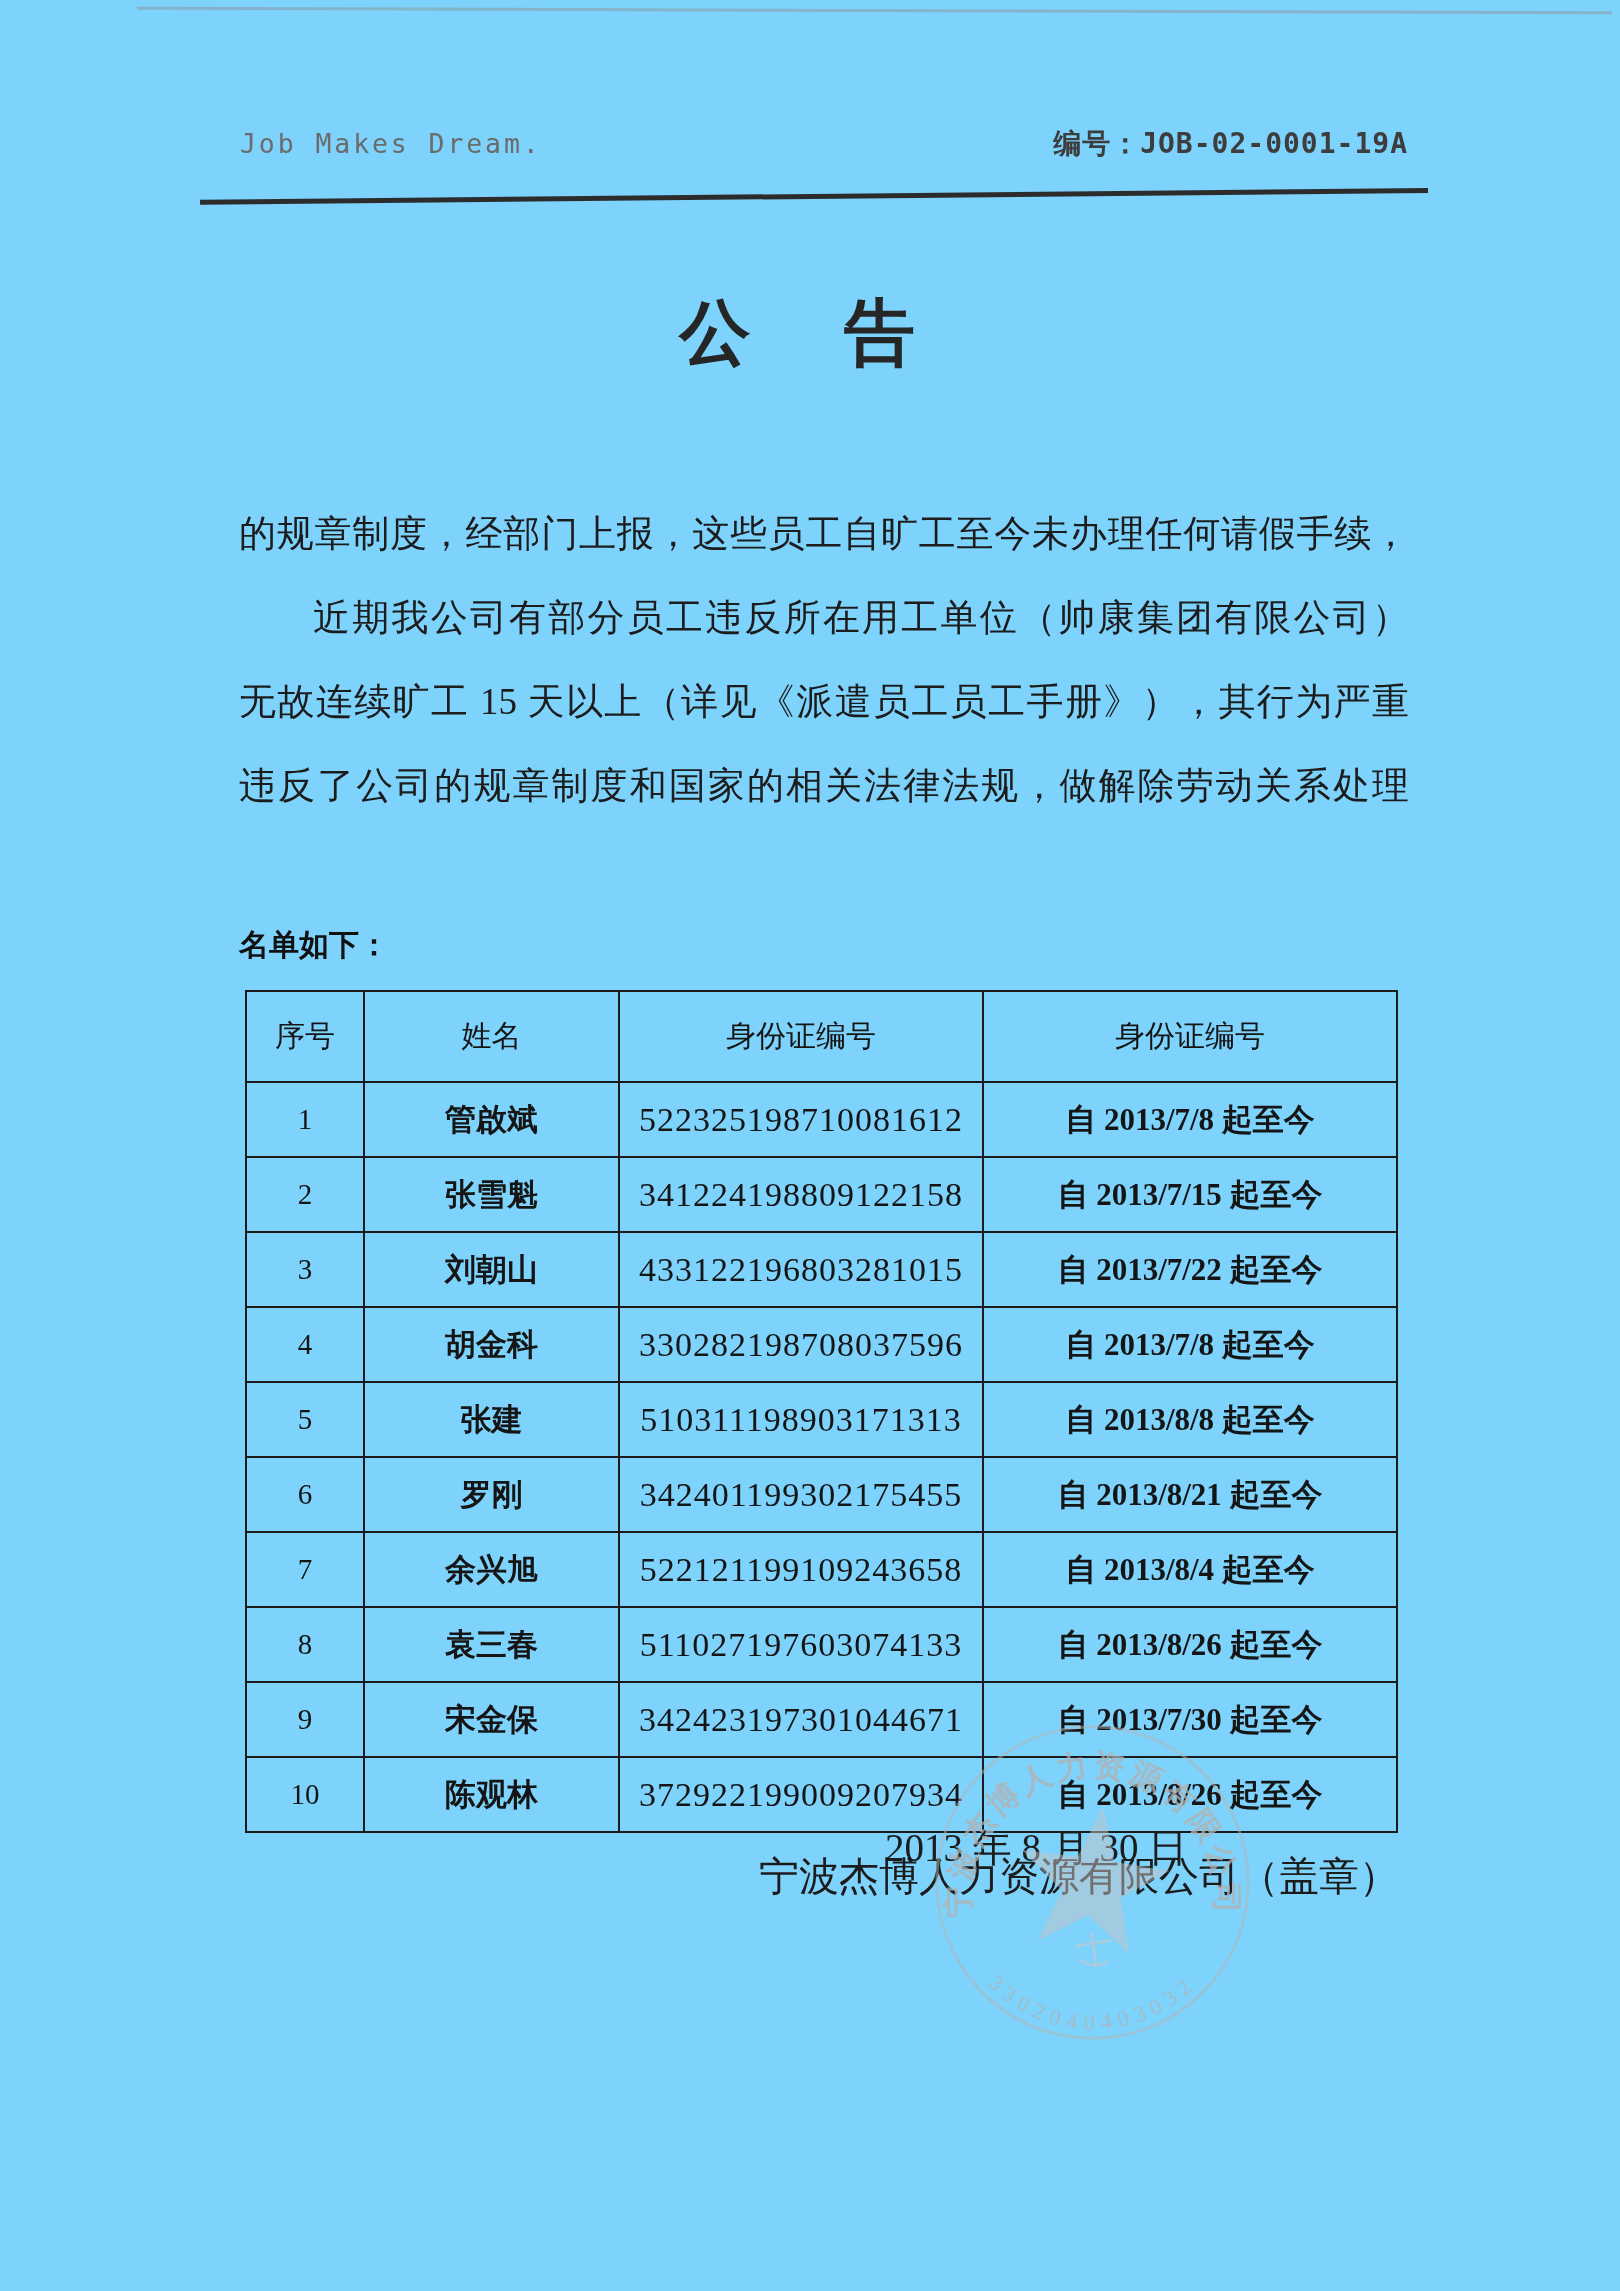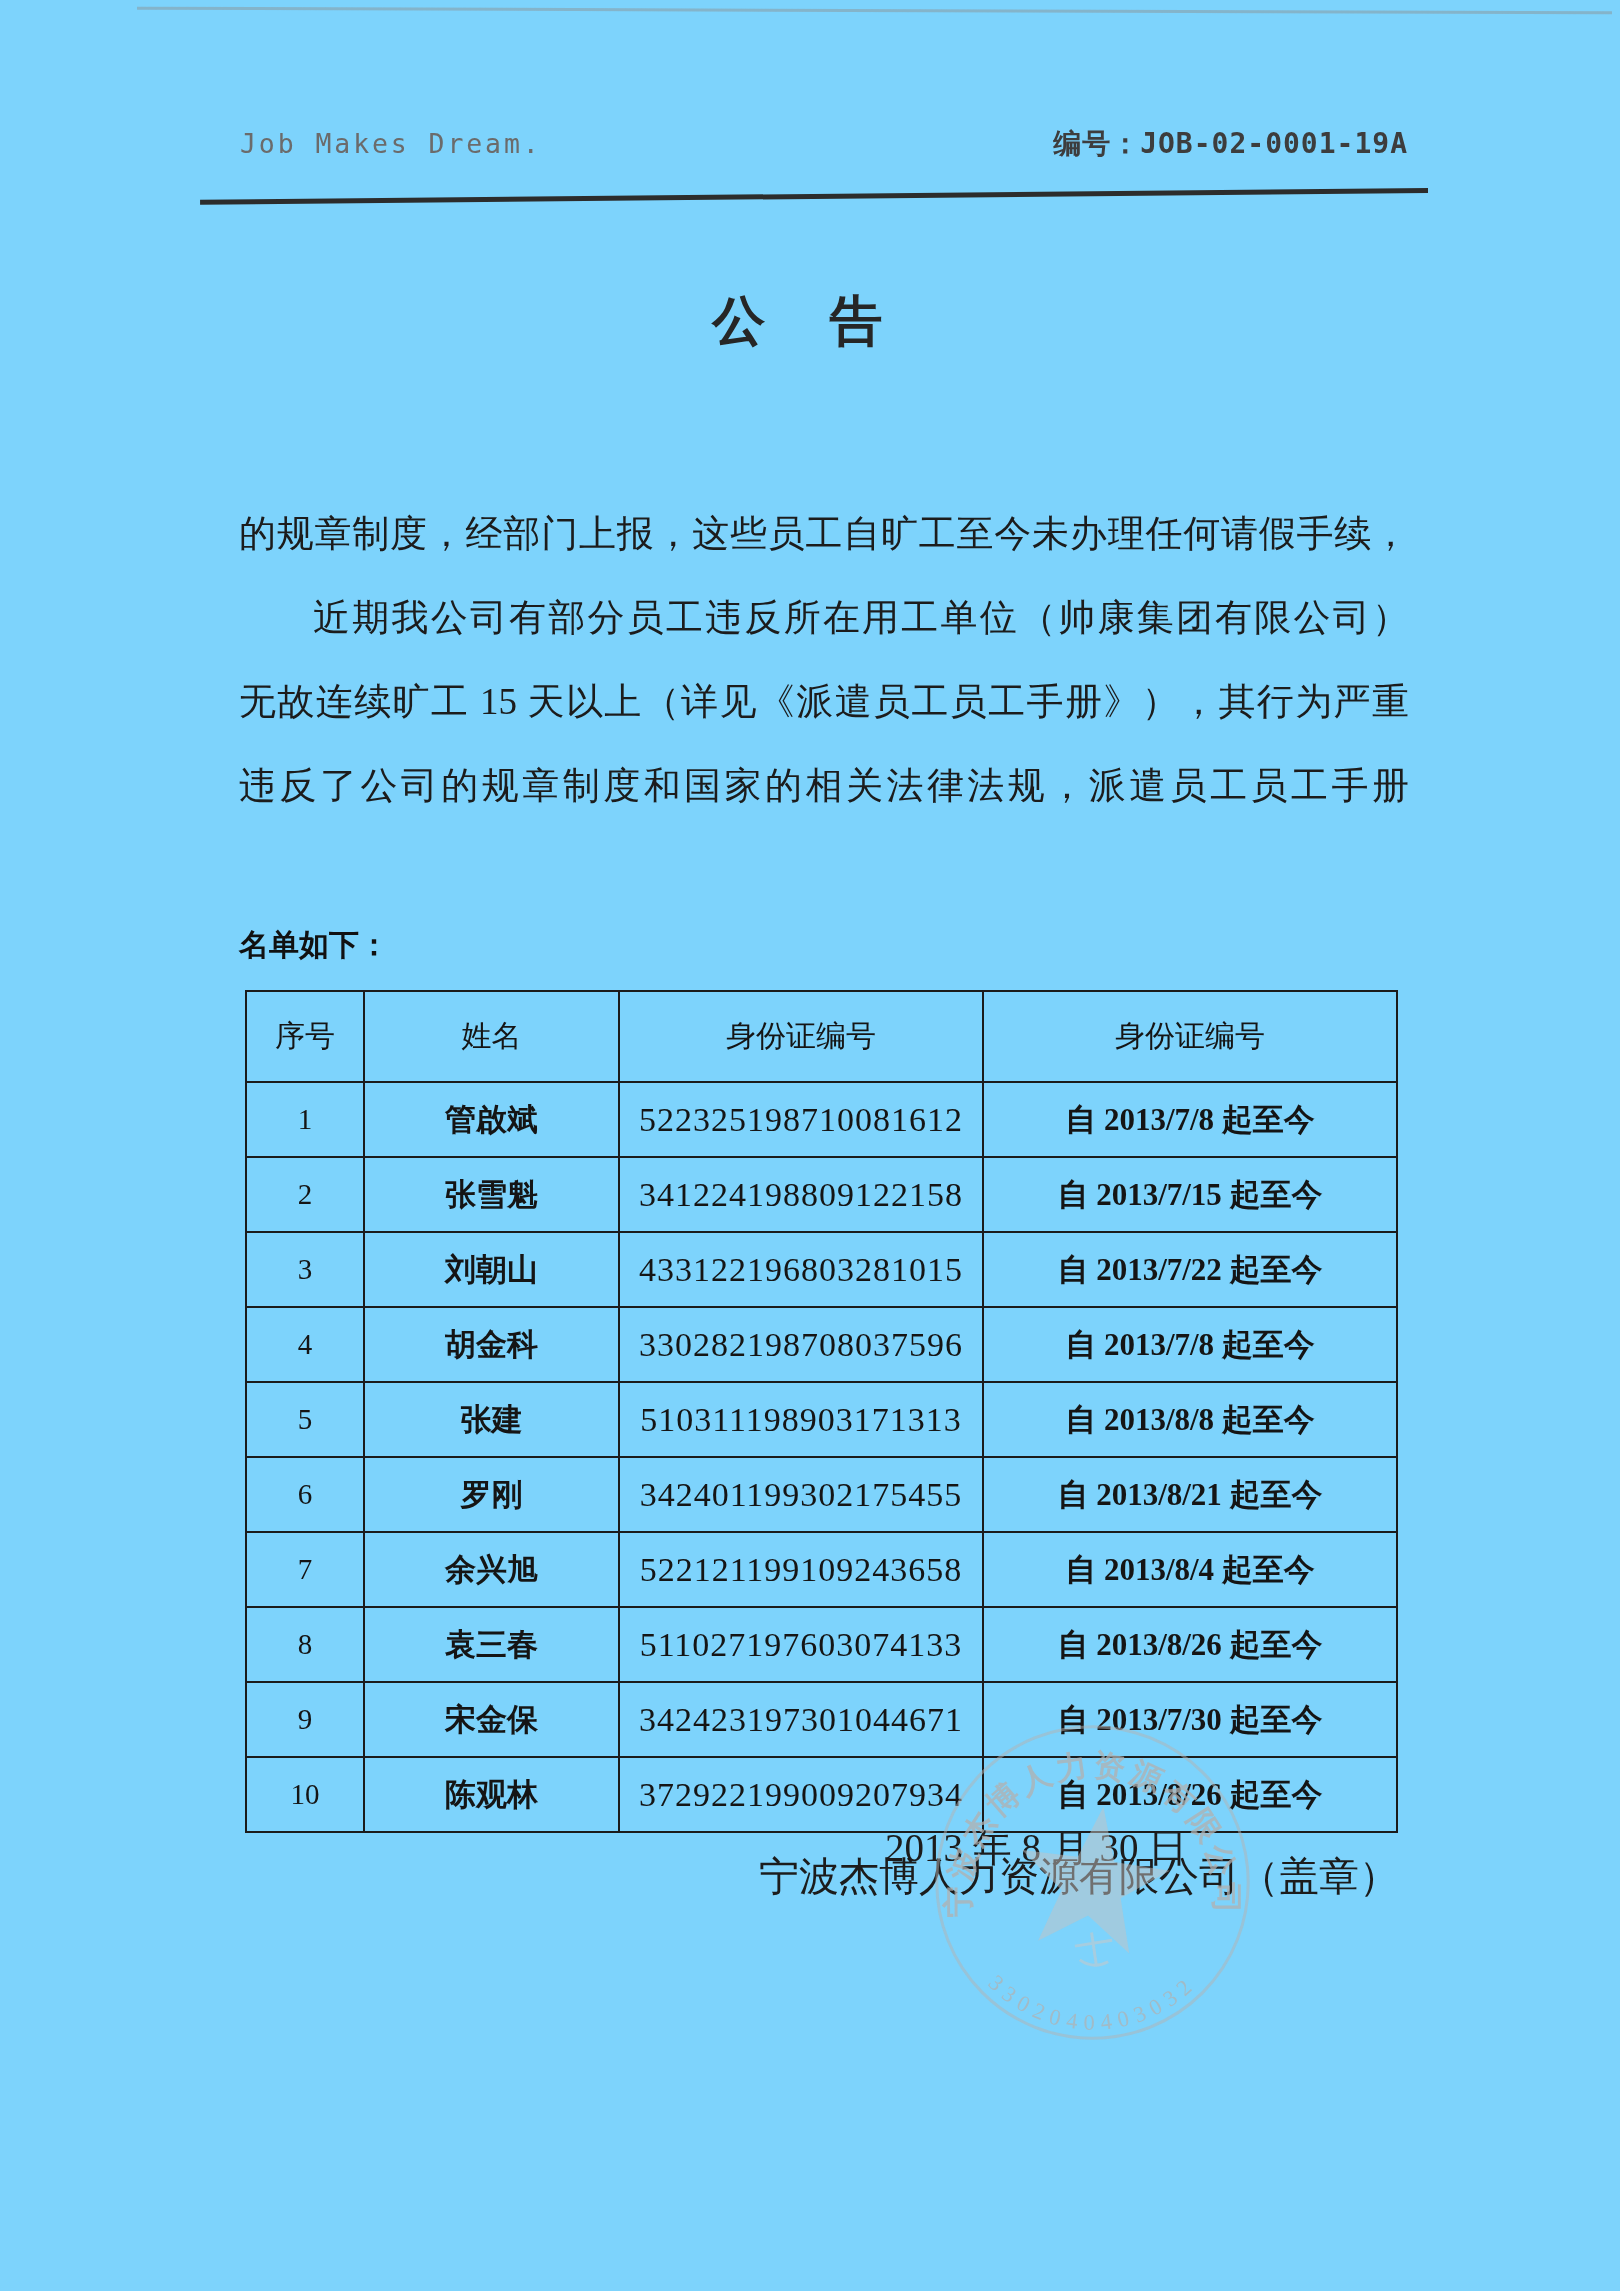--- a/index.html
+++ b/index.html
@@ -30,22 +30,22 @@
     font-family:"DejaVu Sans Mono", monospace;
     font-size:28px;font-weight:bold;letter-spacing:1px;color:#3d3d3d;
   }
   .hdr-rule{
     position:absolute;left:200px;right:192px;top:188px;height:4.9px;
     background:#2c2c2c;transform:rotate(-.55deg);transform-origin:right center;
   }
   
   .title{
     position:absolute;left:0;right:0;top:286px;
-    text-align:center;font-size:53px;font-weight:bold;
-    letter-spacing:25.5px;color:#262626;
+    text-align:center;font-size:71px;font-weight:bold;
+    letter-spacing:25.5px;color:#262626;font-family:Liberation Mono, monospace;
   }
   
   .body-block{
     position:absolute;left:239px;width:1170px;top:492px;
     font-size:37px;color:#1c1c1c;
   }
   .bodyline{
     height:84px;line-height:84px;
     text-align:justify;text-align-last:justify;
     overflow:hidden;
@@ -103,21 +103,21 @@
     <span class="hdr-docnum">编号：JOB-02-0001-19A</span>
   </div>
   <div class="hdr-rule"></div>
 
   <div class="title">公 告</div>
 
   <div class="body-block">
     <div class="bodyline">的规章制度，经部门上报，这些员工自旷工至今未办理任何请假手续，</div>
     <div class="bodyline first">近期我公司有部分员工违反所在用工单位（帅康集团有限公司）</div>
     <div class="bodyline">无故连续旷工 15 天以上（详见《派遣员工员工手册》），其行为严重</div>
-    <div class="bodyline">违反了公司的规章制度和国家的相关法律法规，派遣员工员工手册</div>
+    <div class="bodyline">违反了公司的规章制度和国家的相关法律法规，做解除劳动关系处理</div>
   </div>
 
   <div class="list-label">名单如下：</div>
 
   <table class="notice-table">
     <colgroup>
       <col style="width:118px">
         <col style="width:255px">
         <col style="width:364px">
         <col style="width:414px">

